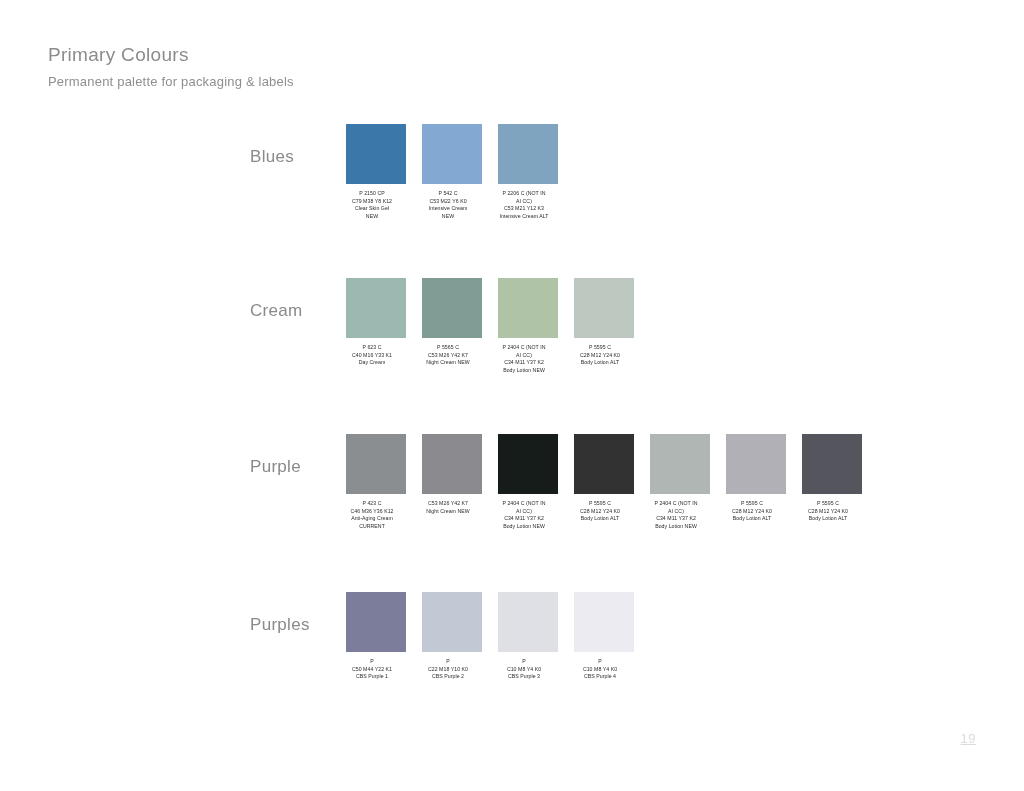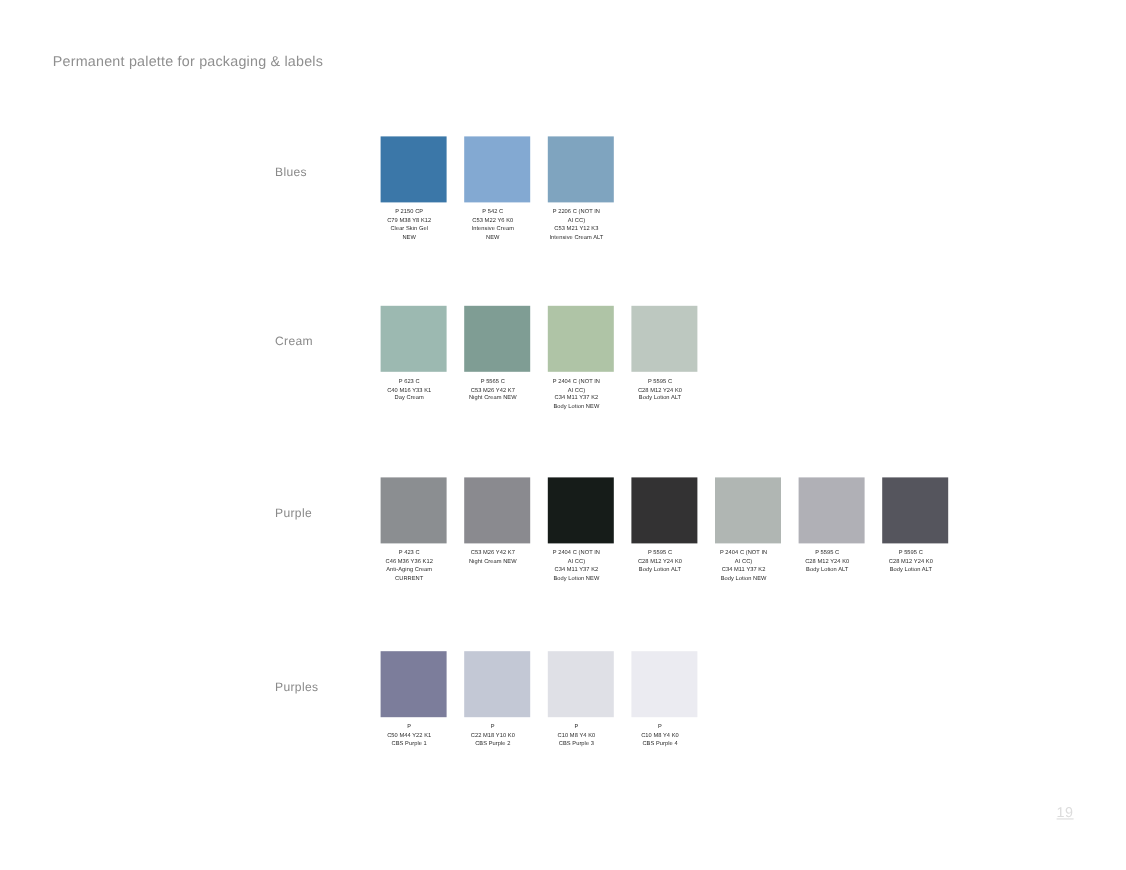--- a/index.html
+++ b/index.html
@@ -59,21 +59,21 @@
   }
   .row {
     position: absolute;
     left: 0;
     width: 1024px;
   }
   .row-label {
     position: absolute;
     left: 250px;
     width: 90px;
-    font-size: 11px;
+    font-size: 17px;
     color: #8a8a8a;
     letter-spacing: 0.3px;
     line-height: 14px;
   }
   .swatches {
     position: absolute;
     left: 346px;
     top: 0;
     display: flex;
     flex-direction: row;
@@ -115,20 +115,21 @@
     letter-spacing: 0.5px;
     text-decoration: underline;
   }
 </style>
 </head>
 <body>
 
 <div class="page">
 
   <div class="header">
+    <h1 class="page-title">Primary Colours</h1>
     <p class="page-subtitle">Permanent palette for packaging  &amp; labels</p>
   </div>
 
   <div class="palette" id="palette-root">
       <div class="row" style="top: 124px;">
         <div class="row-label" style="top: 26px;">Blues</div>
         <div class="swatches">
           <div class="swatch-cell">
             <div class="swatch-chip" style="background: rgb(59, 119, 168);"></div>
             <div class="swatch-caption">

